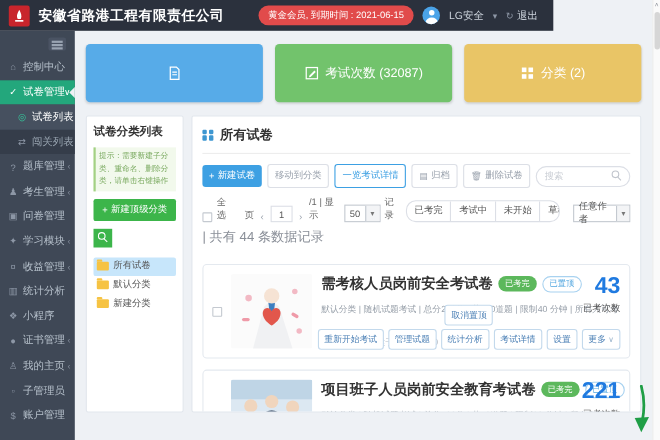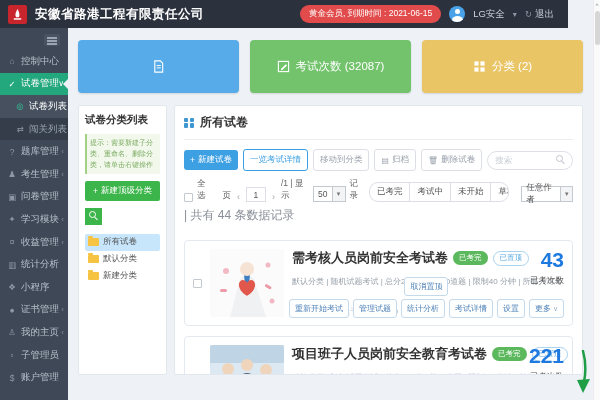--- a/index.html
+++ b/index.html
@@ -1,21 +1,21 @@
 <!DOCTYPE html>
 <html><head>
 <meta charset="utf-8">
 <style>
   *{margin:0;padding:0;box-sizing:border-box}
   html,body{width:600px;height:400px;overflow:hidden}
   body{font-family:"Liberation Sans","DejaVu Sans",sans-serif;background:#eef1f5}
   .screen{position:relative;width:600px;height:400px;overflow:hidden}
 
   
-  .hdr{position:absolute;top:0;left:0;width:568px;height:28px;background:#2b313d;display:flex;align-items:center;padding:0 14px 0 8px;z-index:5}
+  .hdr{position:absolute;top:0;left:0;width:503px;height:28px;background:#2b313d;display:flex;align-items:center;padding:0 14px 0 8px;z-index:5}
   .logo{width:19px;height:19px;border-radius:2px;background:#c8252c;display:flex;align-items:center;justify-content:center;flex:none}
   .company{color:#fff;font-size:12.5px;font-weight:bold;margin-left:8px;letter-spacing:.5px}
   .hdr-right{margin-left:auto;display:flex;align-items:center;gap:8px}
   .member{background:#e14b4b;color:#fff;font-size:8.5px;padding:3px 9px;border-radius:9px;white-space:nowrap}
   .avatar{width:16px;height:16px;border-radius:50%;background:#4aa3e8;position:relative;overflow:hidden;flex:none}
   .avatar::before{content:"";position:absolute;top:3px;left:5.5px;width:5px;height:5px;border-radius:50%;background:#fff}
   .avatar::after{content:"";position:absolute;top:9.5px;left:2.5px;width:11px;height:8px;border-radius:50%;background:#fff}
   .uname{color:#cdd4dd;font-size:9.5px}
   .caret-s{color:#8d96a5;font-size:8px}
   .logout{color:#cdd4dd;font-size:9.5px;display:flex;align-items:center;gap:3px}
@@ -278,25 +278,25 @@
               <i></i>
             </span>
           <span class="mtitle">所有试卷</span>
         </div>
 
         <div class="toolbar">
           <span class="btn primary">
               <span>+</span>
               <span>新建试卷</span>
             </span>
+          <span class="btn grey">
+              <span>移动到分类</span>
+            </span>
           <span class="btn outline">
               <span>一览考试详情</span>
-            </span>
-          <span class="btn grey">
-              <span>移动到分类</span>
             </span>
           <span class="btn grey">
               <span style="font-size:8px">▤</span>
               <span>归档</span>
             </span>
           <span class="btn grey">
               <span style="font-size:8px">🗑</span>
               <span>删除试卷</span>
             </span>
           <span class="searchpill">

